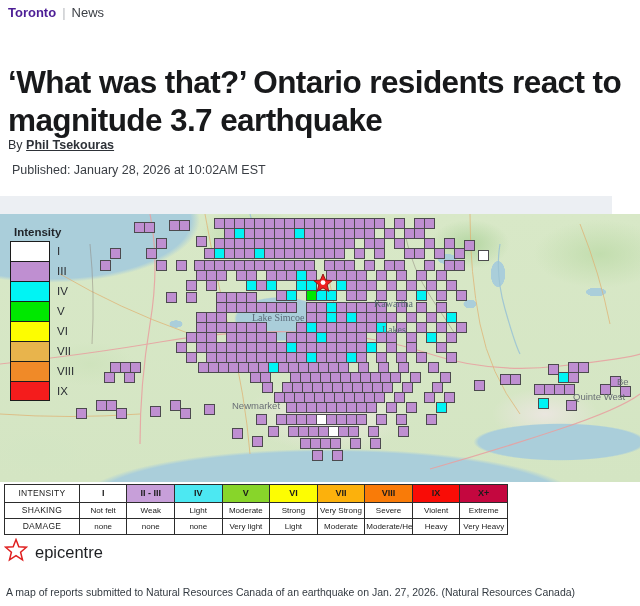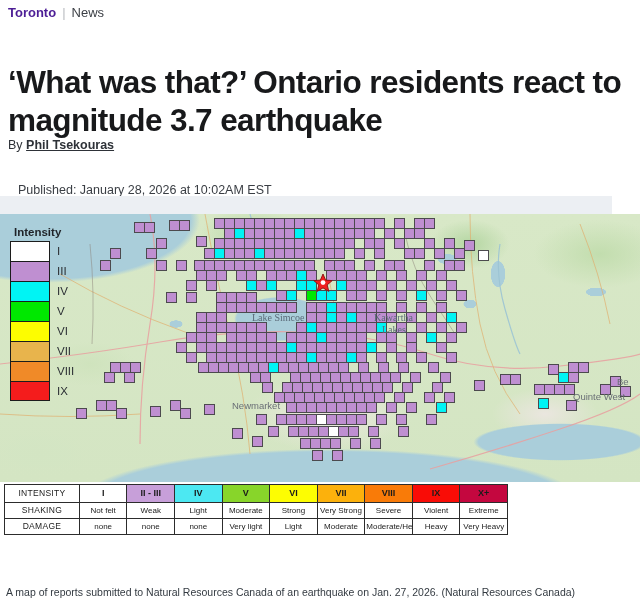--- a/index.html
+++ b/index.html
@@ -31,22 +31,22 @@
     color: #18191b;
   }
 
   
   .byline {
     position: absolute; left: 8px; top: 137px;
     font-size: 12.5px; color: #2e3238; line-height: 16px;
   }
   .byline .author { text-decoration: underline; font-weight: 600; cursor:pointer; }
   .published {
-    position: absolute; left: 18px; top: 162px;
-    font-size: 12.5px; color: #3a3e44; line-height: 16px; margin-top: 20px;
+    position: absolute; left: 12px; top: 162px;
+    font-size: 12.5px; color: #3a3e44; line-height: 16px;
   }
 
   
   .fig-bg {
     position: absolute; left: 0; top: 196px; width: 612px; height: 24px;
     background: #eceff3;
   }
   .map {
     position: absolute; left: 0; top: 214px; width: 640px; height: 268px;
     overflow: hidden;
@@ -652,21 +652,21 @@
         <div class="cell" style="left: 350px; top: 224px; width: 11px; height: 11px; background: rgb(191, 143, 209);"></div>
         <div class="cell" style="left: 370px; top: 224px; width: 11px; height: 11px; background: rgb(191, 143, 209);"></div>
         <div class="cell" style="left: 312px; top: 236px; width: 11px; height: 11px; background: rgb(191, 143, 209);"></div>
         <div class="cell" style="left: 332px; top: 236px; width: 11px; height: 11px; background: rgb(191, 143, 209);"></div>
         <div class="cell" style="left: 252px; top: 222px; width: 11px; height: 11px; background: rgb(191, 143, 209);"></div>
         <div class="cell" style="left: 232px; top: 214px; width: 11px; height: 11px; background: rgb(191, 143, 209);"></div>
       </div>
 
     <div id="label-layer">
         <div class="map-label" style="left: 252px; top: 98px;">Lake Simcoe</div>
-        <div class="map-label" style="left: 374px; top: 98px;">Kawartha</div>
+        <div class="map-label" style="left: 374px; top: 84px;">Kawartha</div>
         <div class="map-label" style="left: 382px; top: 110px;">Lakes</div>
         <div class="map-label town" style="left: 232px; top: 186px;">Newmarket</div>
         <div class="map-label town" style="left: 573px; top: 177px;">Quinte West</div>
         <div class="map-label town" style="left: 617px; top: 162px;">Be</div>
       </div>
 
     <div class="epi">
       <svg width="20" height="20" viewBox="0 0 20 20">
         <polygon points="10,1 12.6,7.1 19.2,7.6 14.2,11.9 15.8,18.4 10,14.9 4.2,18.4 5.8,11.9 0.8,7.6 7.4,7.1" fill="#f02020" stroke="#8a0f0f" stroke-width="0.9"></polygon>
         <circle cx="10" cy="9.6" r="2.4" fill="#ffffff"></circle>
@@ -748,16 +748,24 @@
           <td>Very light</td>
           <td>Light</td>
           <td>Moderate</td>
           <td>Moderate/Heavy</td>
           <td>Heavy</td>
           <td>Very Heavy</td>
         </tr>
     </tbody>
   </table>
 
+  <div class="epikey">
+    <span>
+      <svg width="24" height="24" viewBox="0 0 24 24">
+        <polygon points="12,1.6 14.8,8.8 22.4,9.2 16.6,14.3 18.5,21.8 12,17.6 5.5,21.8 7.4,14.3 1.6,9.2 9.2,8.8" fill="none" stroke="#e02020" stroke-width="1.5"></polygon>
+      </svg>
+    </span>
+    <span class="epikey-text">epicentre</span>
+  </div>
 
   <div class="caption">A map of reports submitted to Natural Resources Canada of an earthquake on Jan. 27, 2026. (Natural Resources Canada)</div>
 
 </div>
 
 </body></html>

